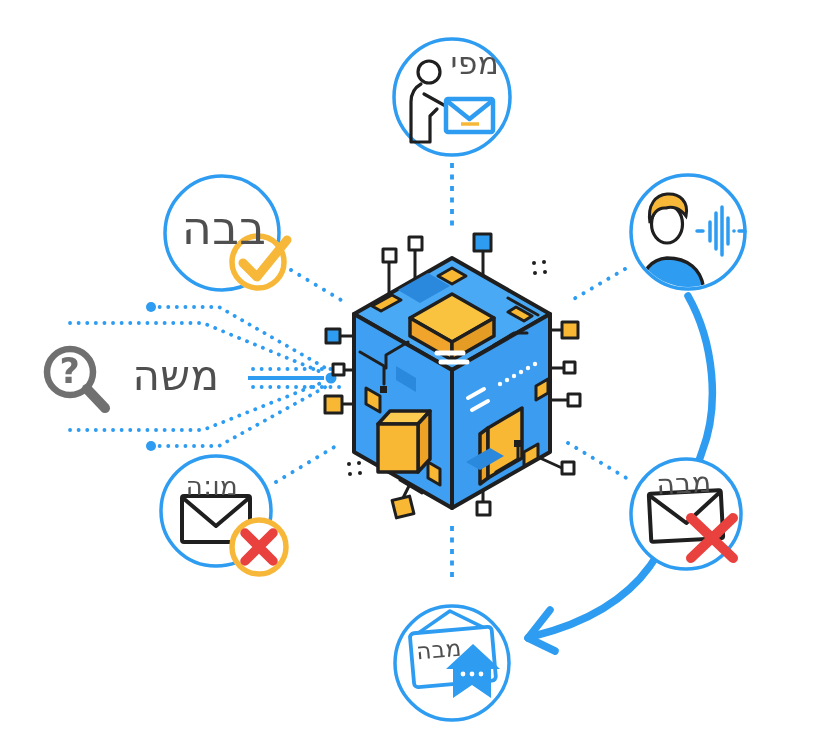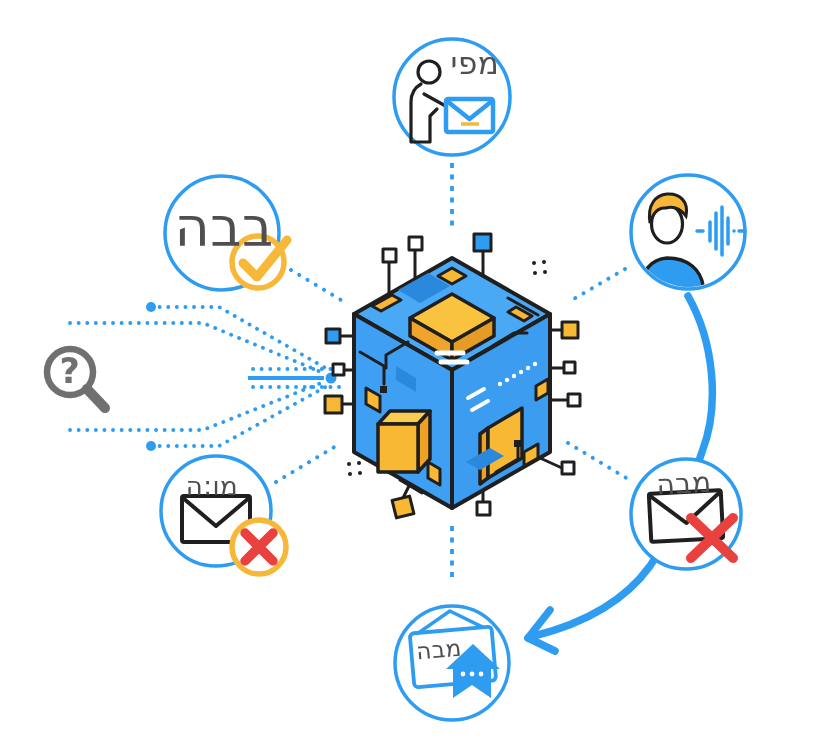--- a/index.html
+++ b/index.html
@@ -2,21 +2,21 @@
 <html><head>
 <meta charset="utf-8">
 <style>
   html,body{margin:0;padding:0;background:#ffffff;}
   .stage{position:relative;width:813px;height:740px;background:#ffffff;overflow:hidden;
          font-family:"DejaVu Sans",sans-serif;}
   .stage svg{position:absolute;left:0;top:0;}
   .lbl{position:absolute;transform:translate(-50%,-50%);color:#4f4f4f;direction:rtl;
        white-space:nowrap;line-height:1;letter-spacing:0.5px;}
   .lbl-top{left:475px;top:63px;font-size:31px;}
-  .lbl-topleft{left:224px;top:228px;font-size:54px;}
+  .lbl-topleft{left:224px;top:228px;font-size:46px;}
   .lbl-left{left:176px;top:376px;font-size:42px;}
   .lbl-qmark{left:70px;top:371px;font-size:35px;font-weight:bold;color:#707070;}
   .lbl-botleft{left:212px;top:486px;font-size:26px;}
   .lbl-right{left:684px;top:484px;font-size:28px;transform:translate(-50%,-50%) rotate(-3deg);}
   .lbl-bottom{left:439px;top:650px;font-size:23px;transform:translate(-50%,-50%) rotate(-5deg);}
 </style>
 </head>
 <body>
 
 <div class="stage">
@@ -220,17 +220,18 @@
       <path d="M473,644 L500,669 L491,669 L491,698 L472,685 L453,698 L453,669 L446,669 Z" fill="#2e9cf1" stroke="none"></path>
       <circle cx="463" cy="674" r="2.4" fill="#ffffff"></circle>
       <circle cx="472" cy="674" r="2.4" fill="#ffffff"></circle>
       <circle cx="481" cy="674" r="2.4" fill="#ffffff"></circle>
     </g>
   </g>
 </svg>
 
   <div class="lbl lbl-top" dir="rtl">מפי</div>
   <div class="lbl lbl-topleft" dir="rtl">בבה</div>
+  <div class="lbl lbl-left" dir="rtl">משה</div>
   <div class="lbl lbl-qmark">?</div>
   <div class="lbl lbl-botleft" dir="rtl">מו:ה</div>
   <div class="lbl lbl-right" dir="rtl">מבה</div>
   <div class="lbl lbl-bottom" dir="rtl">מבה</div>
 </div>
 
 </body></html>

